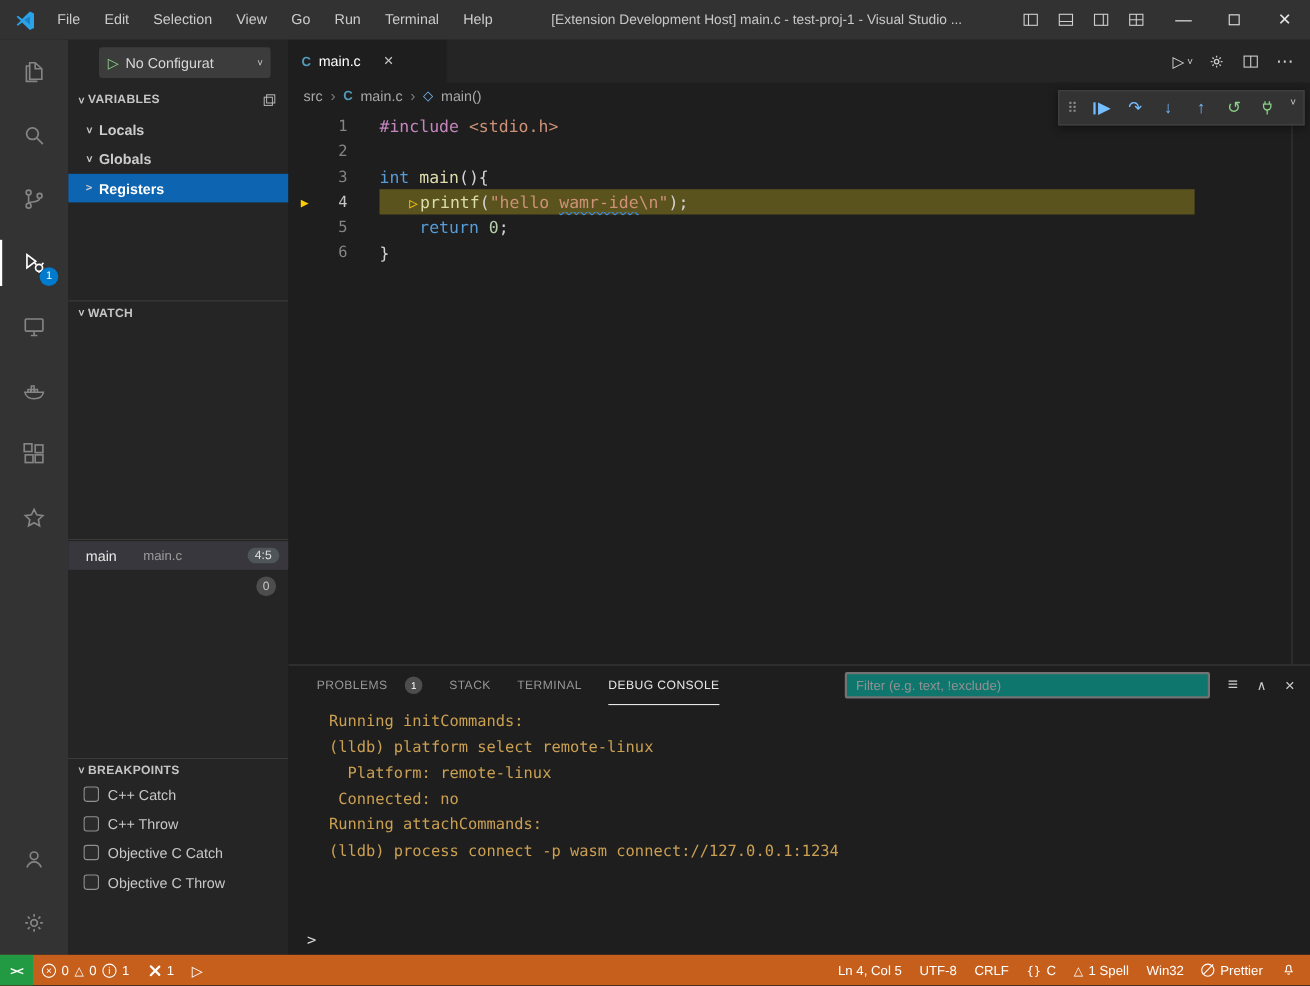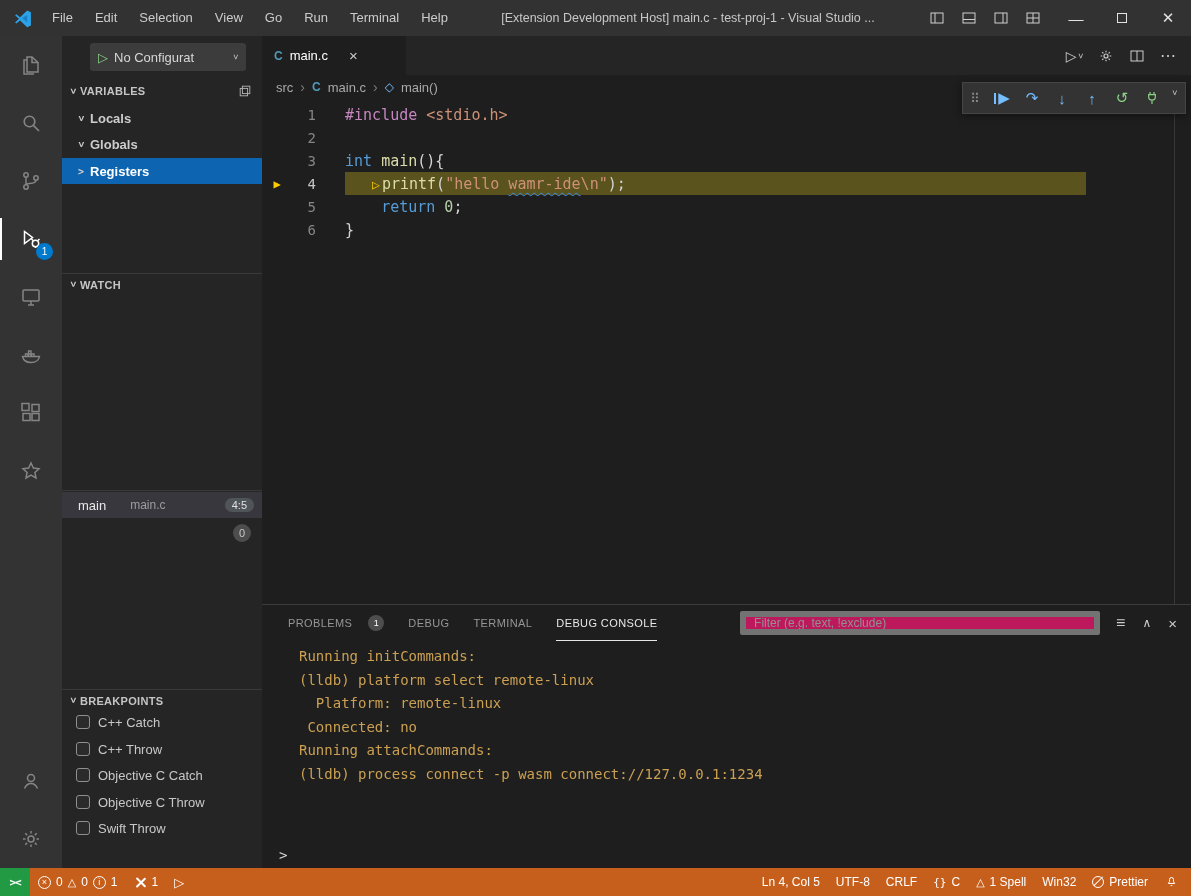--- a/index.html
+++ b/index.html
@@ -83,21 +83,21 @@
   .ic-continue::before { content:""; display:inline-block; border-left:2px solid #75beff; height:11px; margin-right:2px; vertical-align:-1px; }
   .dt-chev { width:16px; color:#cccccc; }
 
   
   .panel { position:absolute; left:0; right:0; bottom:0; height:264px; background:#1e1e1e; border-top:1px solid #3c3c3c; }
   .panel-header { height:36px; display:flex; align-items:center; padding:0 14px 0 26px; }
   .panel-tabs { display:flex; height:100%; }
   .panel-tab { margin-right:24px; font-size:11px; letter-spacing:0.4px; color:#969696; display:flex; align-items:center; gap:16px; height:100%; }
   .panel-tab.active { color:#e7e7e7; border-bottom:1px solid #e7e7e7; }
   .ptab-badge { background:#4d4d4d; color:#ffffff; border-radius:50%; width:16px; height:16px; font-size:9px; display:flex; align-items:center; justify-content:center; }
-  .panel-filter { margin-left:auto; width:360px; height:24px; background:#be185d; border:6px solid #737373; border-radius:2px; color:#cccccc; font-size:12px; padding:0 8px; font-family:"Liberation Sans",sans-serif; outline:none; }
+  .panel-filter { margin-left:auto; width:332px; height:24px; background:#0f766e; border:2px solid #737373; border-radius:2px; color:#cccccc; font-size:12px; padding:0 8px; font-family:"Liberation Sans",sans-serif; outline:none; }
   .panel-filter::placeholder { color:#919191; }
   .panel-icons { display:flex; align-items:center; gap:17px; padding-left:16px; color:#cccccc; }
   .pi { font-size:14px; }
   .console { position:absolute; top:40px; left:0; right:0; bottom:28px; padding-left:37px; font-family:"DejaVu Sans Mono","Liberation Mono",monospace; font-size:14px; line-height:23.5px; color:#cba052; white-space:pre; overflow:hidden; }
   .console-prompt { position:absolute; left:17px; bottom:5px; color:#d7d7d7; font-family:"DejaVu Sans Mono",monospace; font-size:14px; }
 
   
   .statusbar { position:absolute; left:0; right:0; bottom:0; height:28px; background:#C75F1C; display:flex; align-items:center; color:#ffffff; font-size:12px; z-index:60; }
   .remote { width:30px; height:100%; background:#229A43; display:flex; align-items:center; justify-content:center; font-weight:bold; font-size:11px; letter-spacing:-1px; font-family:"DejaVu Sans Mono",monospace; }
   .sb-item { display:flex; align-items:center; gap:5px; padding:0 8px; height:100%; white-space:nowrap; }
@@ -298,24 +298,20 @@
         <span class="bp-label">C++ Throw</span>
       </div>
       <div class="bp-item">
         <span class="checkbox"></span>
         <span class="bp-label">Objective C Catch</span>
       </div>
       <div class="bp-item">
         <span class="checkbox"></span>
         <span class="bp-label">Objective C Throw</span>
       </div>
-      <div class="bp-item">
-        <span class="checkbox"></span>
-        <span class="bp-label">Swift Throw</span>
-      </div>
     </div>
 </div>
 
 <div class="main">
   <div class="tabbar">
     <div class="tab">
       <span class="c-icon">C</span>
       <span>main.c</span>
       <span class="tab-close">×</span>
     </div>
@@ -398,21 +394,21 @@
   </div>
 
   <div class="panel">
     <div class="panel-header">
       <div class="panel-tabs" id="panel-tabs">
           <div class="panel-tab">
             <span>PROBLEMS</span>
             <span class="ptab-badge">1</span>
           </div>
           <div class="panel-tab">
-            <span>DEBUG</span>
+            <span>STACK</span>
           </div>
           <div class="panel-tab">
             <span>TERMINAL</span>
           </div>
           <div class="panel-tab active">
             <span>DEBUG CONSOLE</span>
           </div>
         </div>
       <input class="panel-filter" placeholder="Filter (e.g. text, !exclude)" style="">
       <div class="panel-icons">

